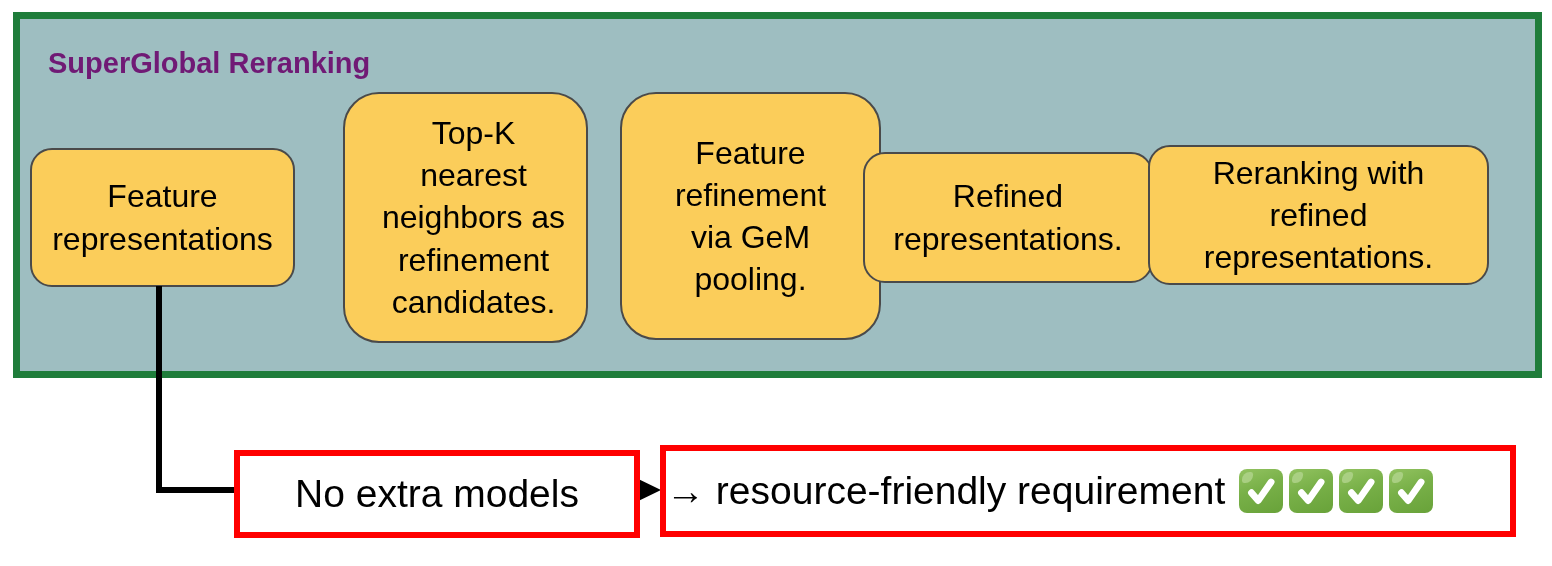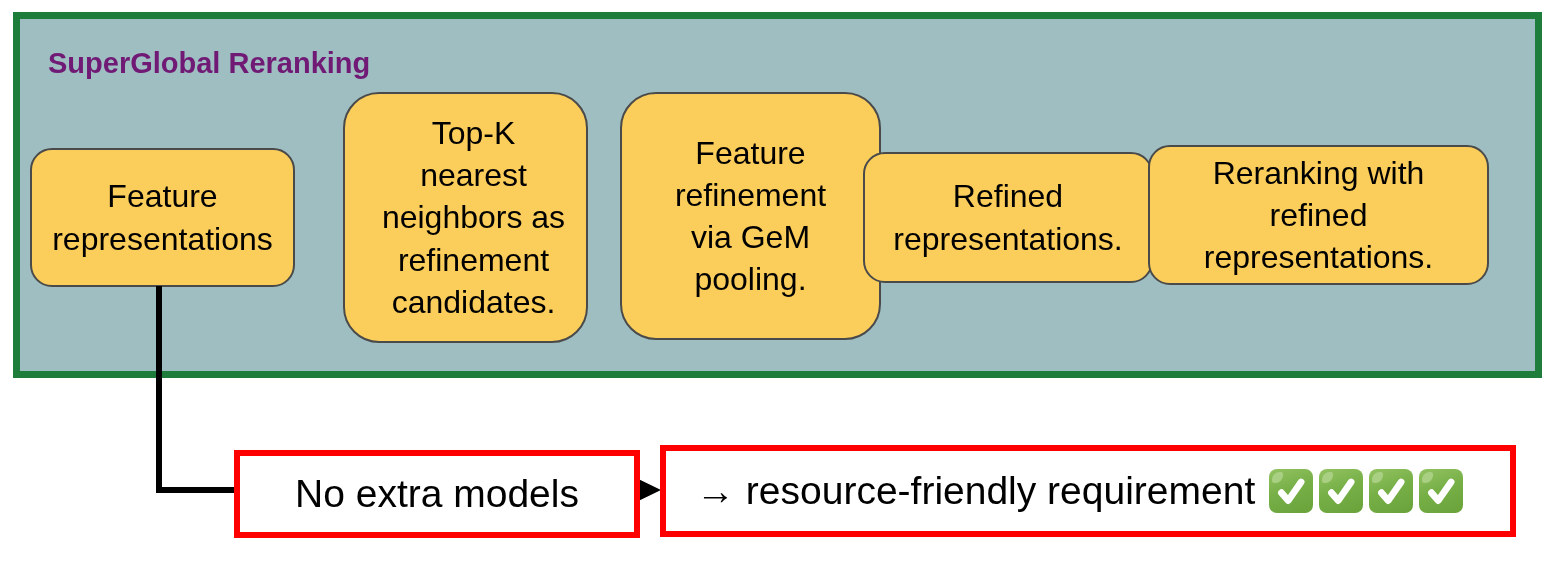--- a/index.html
+++ b/index.html
@@ -90,21 +90,20 @@
     top: 450px;
     width: 406px;
     height: 88px;
     justify-content: center;
   }
   .callout-result {
     left: 660px;
     top: 445px;
     width: 856px;
     height: 92px;
-    padding-left: 30px;
     padding-right: 10px;
   }
   .checkmark-row {
     display: inline-flex;
     align-items: center;
     gap: 6px;
     margin-left: 14px;
   }
   .check {
     position: relative;

